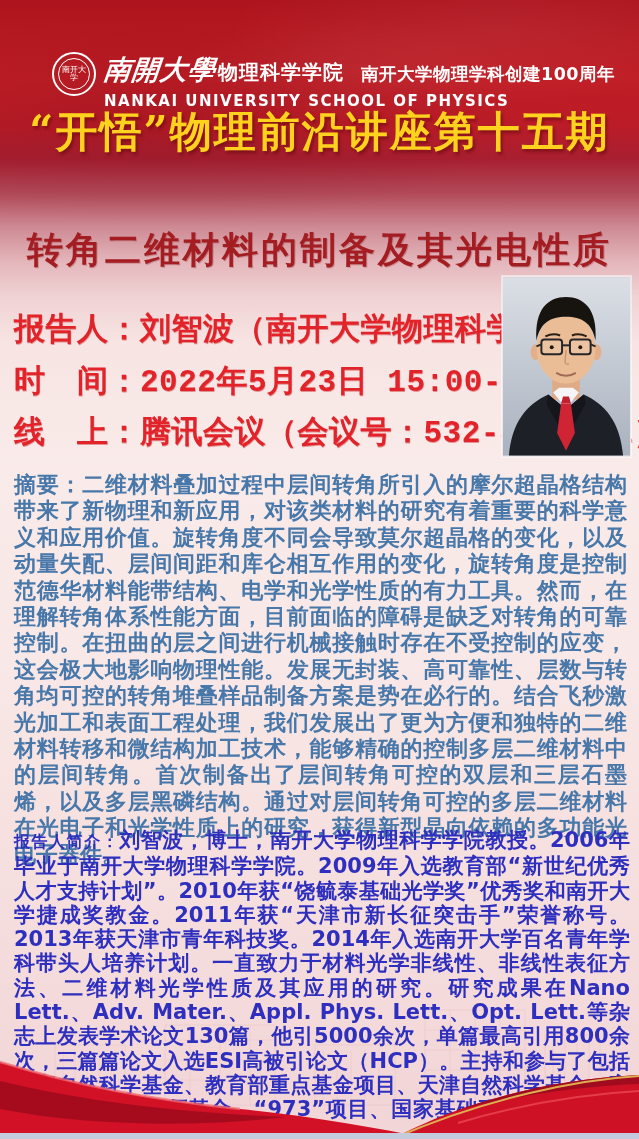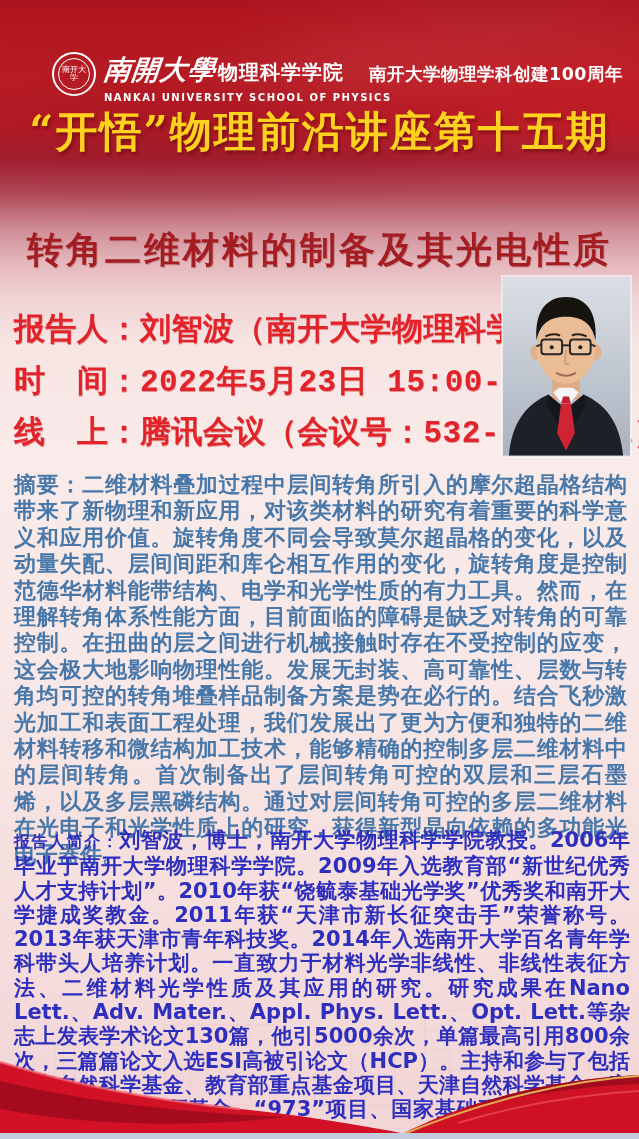--- a/index.html
+++ b/index.html
@@ -25,22 +25,22 @@
   .seal { width:44px; height:44px; border:2px solid #fff; border-radius:50%;
           display:flex; align-items:center; justify-content:center; flex:none; }
   .seal-inner { width:32px; height:32px; border:1px solid #fff; border-radius:50%;
           color:#fff; font-size:8px; line-height:8px; display:flex; align-items:center;
           justify-content:center; text-align:center; font-family:Liberation Sans, sans-serif; }
   .logo-texts { margin-left:8px; }
   .logo-line1 { display:flex; align-items:baseline; }
   .calligraphy { color:#fff; font-family:"DejaVu Serif", serif; font-style:italic; font-weight:bold;
           font-size:27px; letter-spacing:1px; transform:skewX(-6deg); }
   .school-cn { color:#fff; font-weight:bold; font-size:20px; margin-left:2px; letter-spacing:1px; }
-  .school-en { color:#fff; font-size:10px; letter-spacing:1.5px; margin-top:4px; font-weight:bold; }
-  .anniversary { position:absolute; right:16px; top:62px; color:#fff; font-weight:bold;
+  .school-en { color:#fff; font-size:15px; letter-spacing:1.5px; margin-top:4px; font-weight:bold; }
+  .anniversary { position:absolute; right:24px; top:62px; color:#fff; font-weight:bold;
           font-size:17.5px; letter-spacing:0.5px; z-index:3; }
   
   .series-title { position:absolute; left:0; top:104px; width:100%; text-align:center; z-index:3;
           color:#ffd21e; font-size:42px; font-weight:bold; letter-spacing:2px;
           font-family:"DejaVu Serif", serif; text-shadow:2px 3px 3px rgba(100,10,15,0.55); }
   .series-subtitle { position:absolute; right:22px; top:176px; z-index:3;
           color:#ffd21e; font-size:30px; font-weight:bold; font-style:italic; letter-spacing:3px;
           font-family:"DejaVu Serif", serif; text-shadow:1px 2px 2px rgba(140,40,50,0.45); }
   .lecture-title { position:absolute; left:0; top:226px; width:100%; text-align:center; z-index:3;
           color:#a31d22; font-size:36px; font-weight:bold; letter-spacing:3px;

